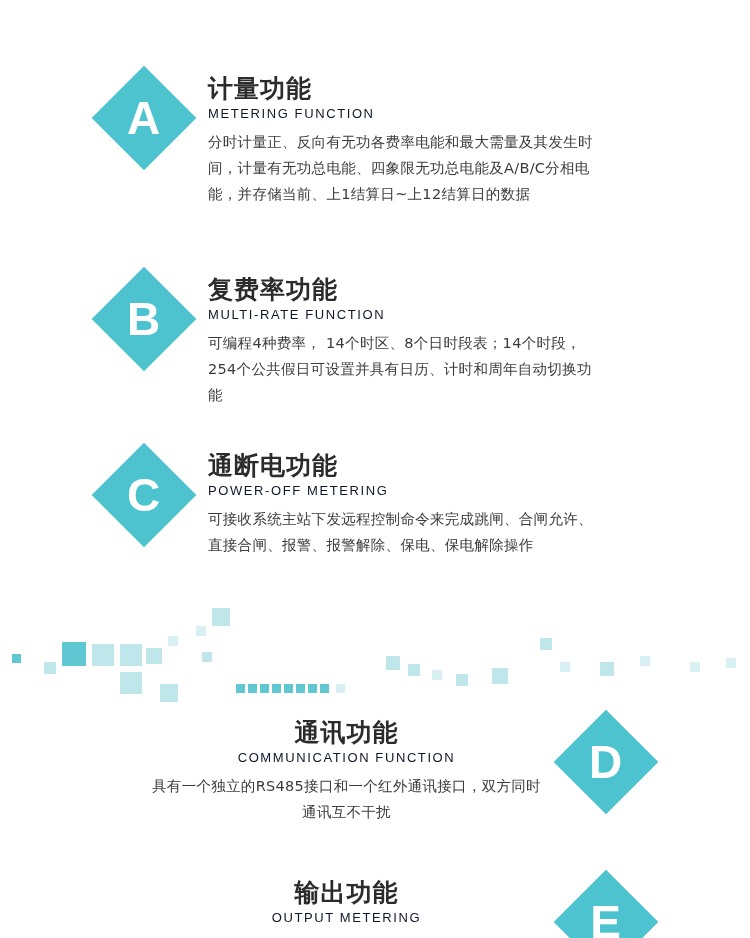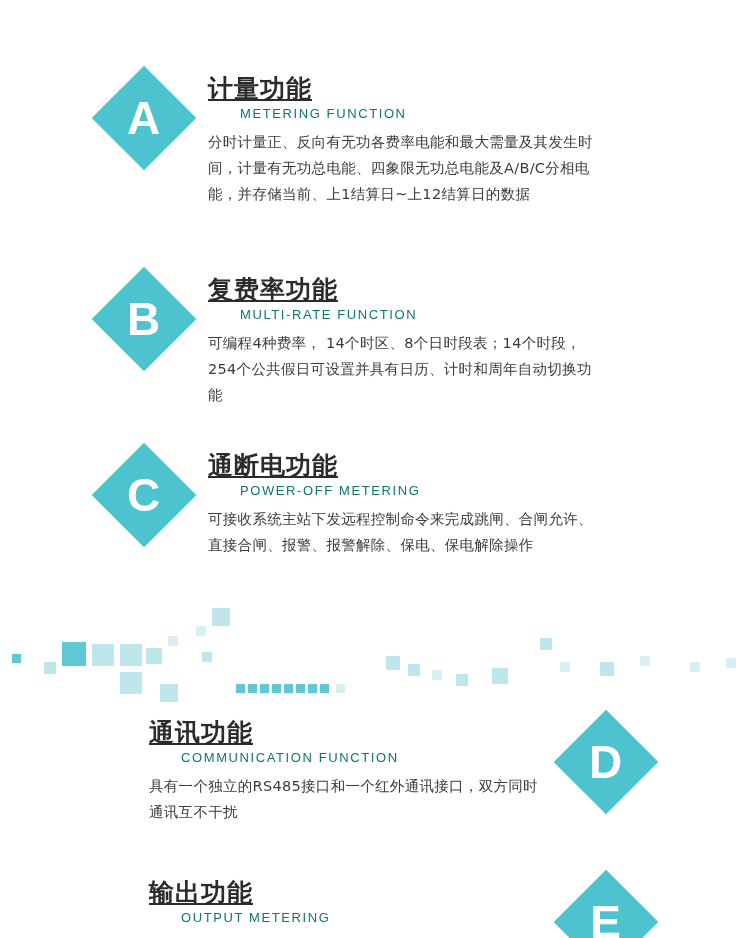--- a/index.html
+++ b/index.html
@@ -59,38 +59,36 @@
     font-size: 46px;
     font-weight: bold;
     font-family: "Liberation Sans", sans-serif;
     letter-spacing: 1px;
   }
 
   .feature-text {
     width: 395px;
   }
   .feature.left .feature-text { margin-left: 12px; text-align: left; }
-  .feature.right .feature-text { margin-right: 10px; text-align: left; }
+  .feature.right .feature-text { margin-right: 10px; text-align: center; }
 
   .f-title {
     font-size: 25px;
     font-weight: bold;
     color: #2b2b2b;
     line-height: 30px;
     margin: 8px 0 2px 0;
     letter-spacing: 1px;
-    text-decoration: underline;
   }
   .f-sub {
     font-size: 13px;
-    color: #0f766e;
+    color: #0f172a;
     letter-spacing: 1.6px;
     margin-bottom: 8px;
     font-family: "Liberation Sans", sans-serif;
-    margin-left: 32px;
   }
   .f-desc {
     font-size: 14.5px;
     color: #3b3b3b;
     line-height: 26px;
     letter-spacing: 0.3px;
   }
 
   
   .pixel-band {

